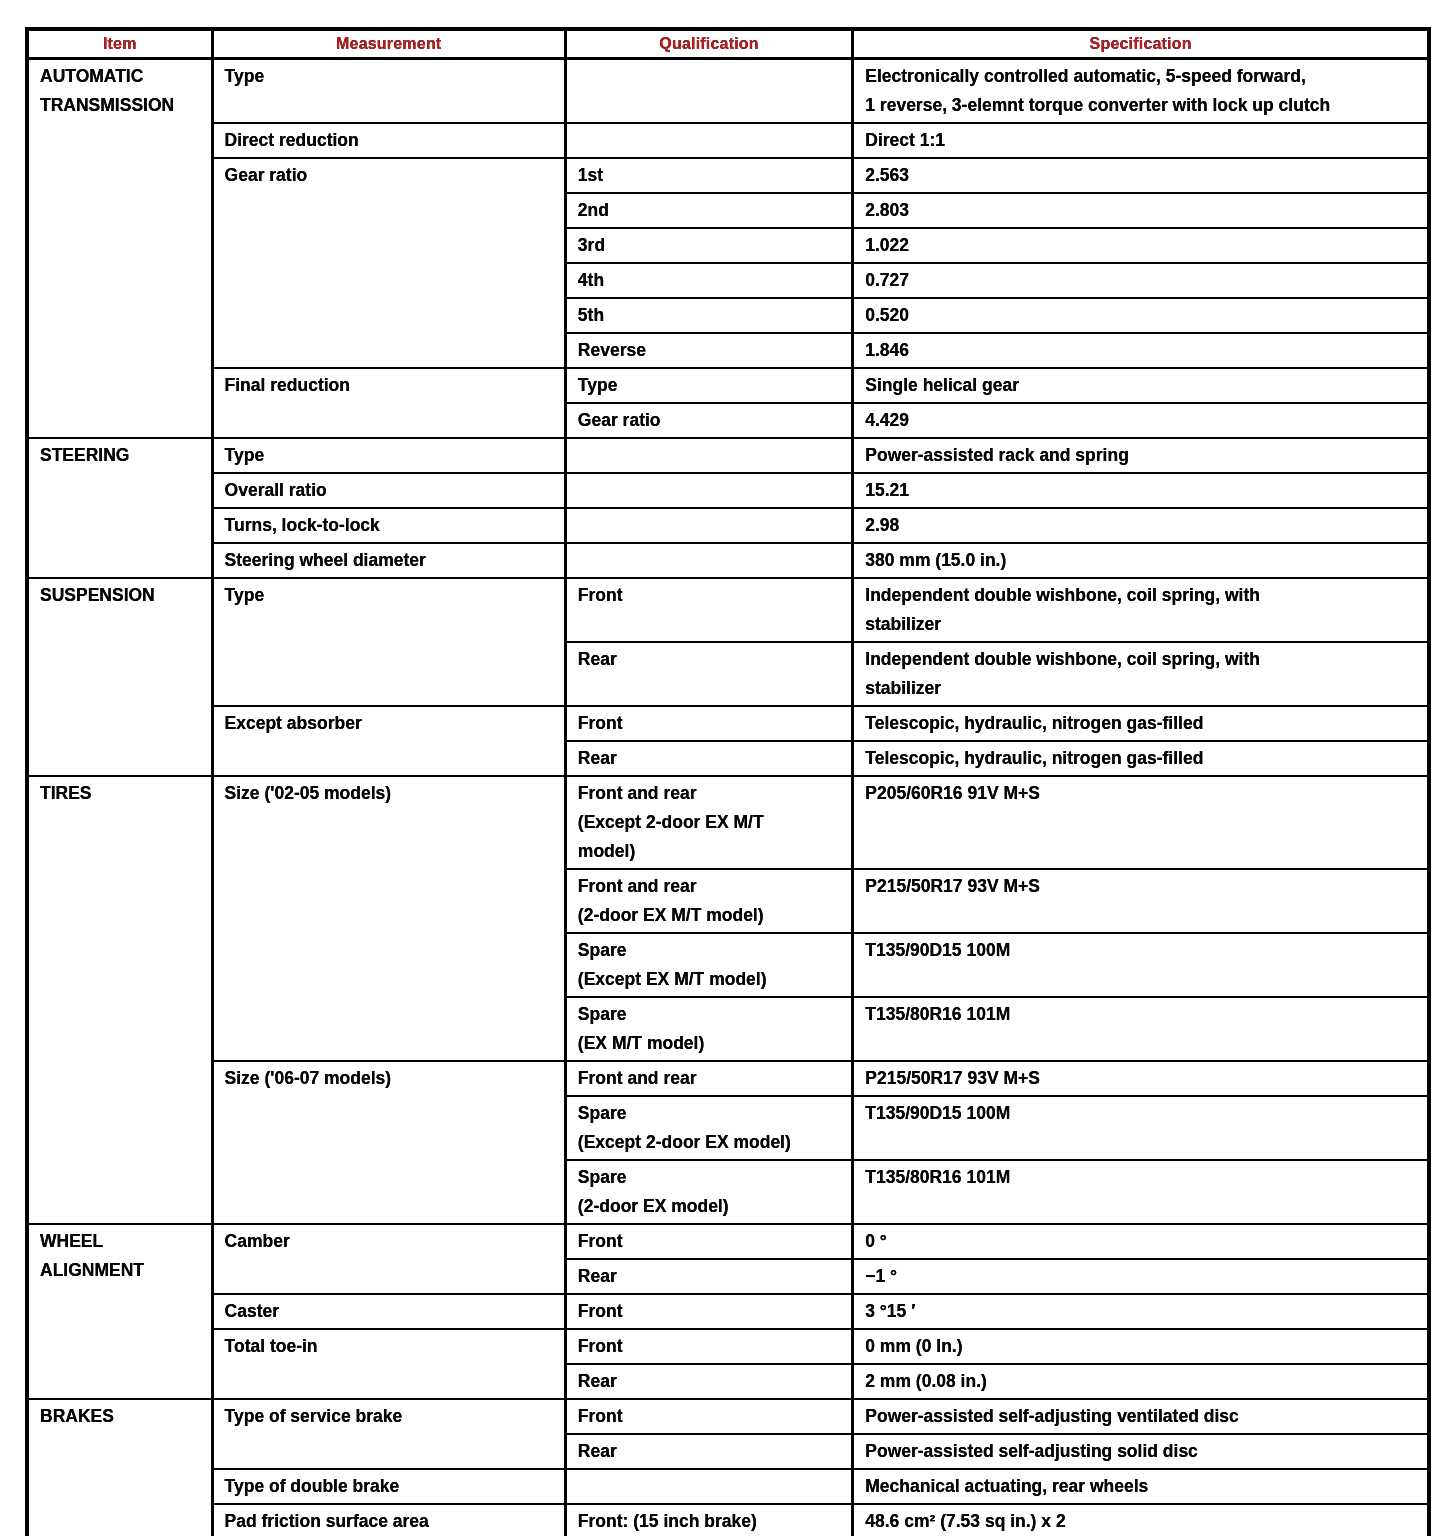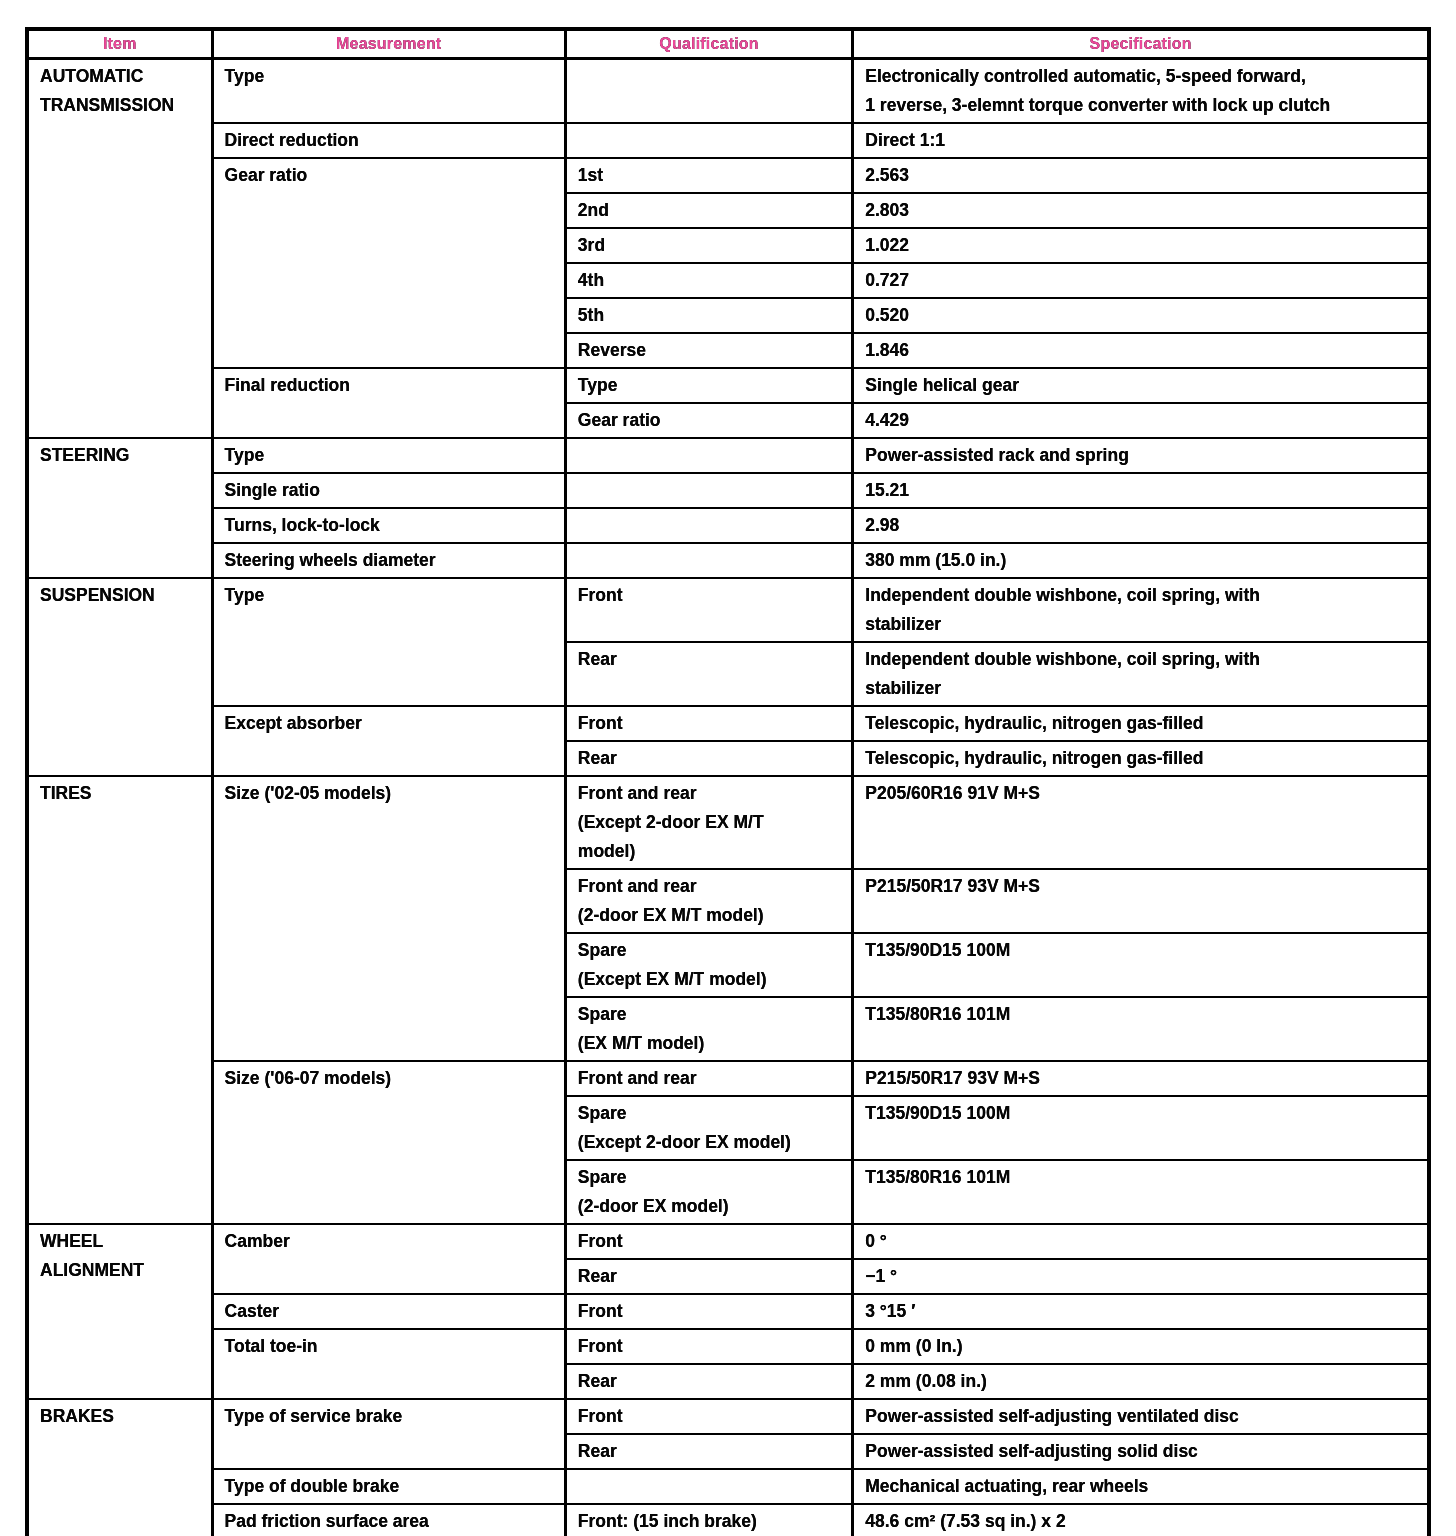--- a/index.html
+++ b/index.html
@@ -24,21 +24,21 @@
   col.c-meas    { width: 25.2%; }
   col.c-qual    { width: 20.5%; }
   col.c-spec    { width: 41.1%; }
   th {
     border: 3px solid #000;
     border-bottom: 3px solid #000;
     font-size: 16px;
     font-weight: 700;
     text-align: center;
     padding: 4px 4px;
-    color: #ec4899;
+    color: #b91c1c;
     letter-spacing: 0.2px;
   }
   td {
     border-left: 3px solid #000;
     border-right: 3px solid #000;
     border-top: 2px solid #000;
     border-bottom: 2px solid #000;
     font-size: 17.5px;
     font-weight: 700;
     color: #060606;
@@ -118,31 +118,31 @@
           <td>Gear ratio</td>
           <td>4.429</td>
         </tr>
         <tr>
           <td rowspan="4">STEERING</td>
           <td>Type</td>
           <td></td>
           <td>Power-assisted rack and spring</td>
         </tr>
         <tr>
-          <td>Single ratio</td>
+          <td>Overall ratio</td>
           <td></td>
           <td>15.21</td>
         </tr>
         <tr>
           <td>Turns, lock-to-lock</td>
           <td></td>
           <td>2.98</td>
         </tr>
         <tr>
-          <td>Steering wheels diameter</td>
+          <td>Steering wheel diameter</td>
           <td></td>
           <td>380 mm (15.0 in.)</td>
         </tr>
         <tr>
           <td rowspan="4">SUSPENSION</td>
           <td rowspan="2">Type</td>
           <td>Front</td>
           <td>Independent double wishbone, coil spring, with
 stabilizer</td>
         </tr>

